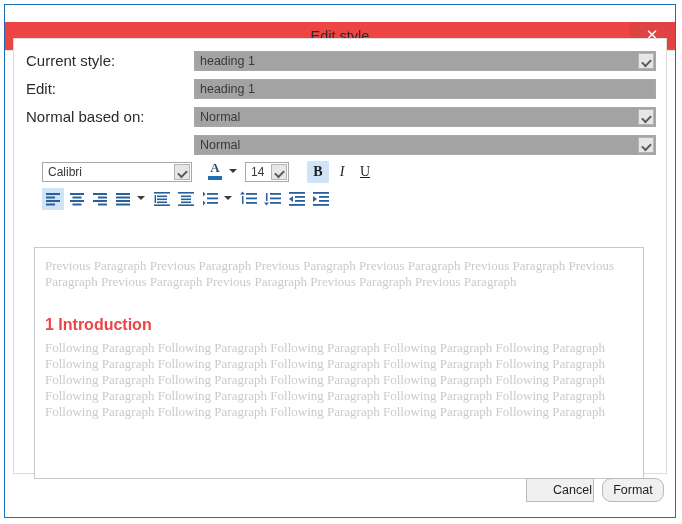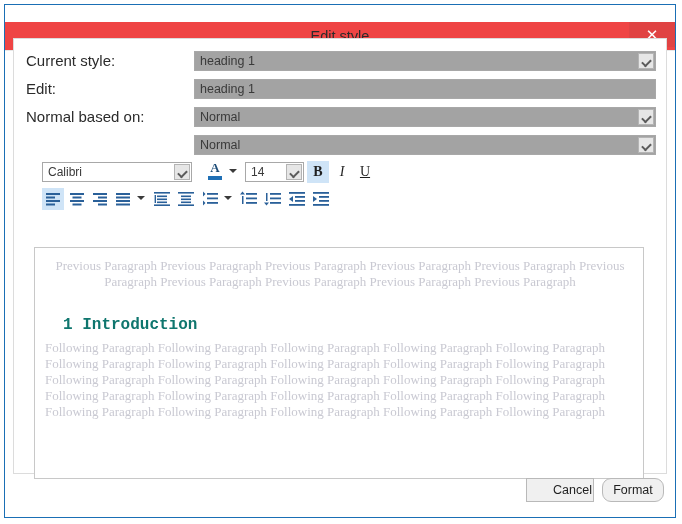--- a/index.html
+++ b/index.html
@@ -195,25 +195,25 @@
     position: absolute;
     left: 10px;
     width: 590px;
     font-family: "Liberation Serif", serif;
     font-size: 13px;
     line-height: 16px;
     color: #c9c9d2;
   }
   .prev-heading {
     position: absolute;
-    left: 28px;
-    font-family: Liberation Mono, monospace;
+    left: 10px;
+    font-family: Liberation Sans, sans-serif;
     font-size: 16px;
     font-weight: bold;
-    color: #0f766e;
+    color: #ef4444;
   }
 
   
   .footer-btn {
     position: absolute;
     top: 473px;
     height: 24px;
     box-sizing: border-box;
     background: #f0f0f0;
     border: 1px solid #b9b9b9;
@@ -273,21 +273,21 @@
         <div class="field-value">Calibri</div>
         <div class="combo-arrow"></div>
       </div>
 
       <div class="fontcolor" style="left:163px;">
         <div class="fc-a">A</div>
         <div class="fc-bar"></div>
       </div>
       <div class="drop-caret" style="left:187px;"></div>
 
-      <div class="tb-combo" style="left:203px; width:59px;">
+      <div class="tb-combo" style="left:203px; width:44px;">
         <div class="field-value">14</div>
         <div class="combo-arrow"></div>
       </div>
 
       <div class="tb-btn active" style="left:265px;">
         <div class="tb-glyph bold">B</div>
       </div>
       <div class="tb-btn" style="left:289px;">
         <div class="tb-glyph italic">I</div>
       </div>
@@ -424,21 +424,21 @@
               <rect x="9" y="8" width="10" height="1.8"></rect>
             <rect x="9" y="12" width="10" height="1.8"></rect>
               <rect x="3" y="16" width="16" height="1.8"></rect>
             <path d="M3 8 L7 11 L3 14 Z"></path>
           </g>
         </svg>
       </div>
     </div>
 
     <div class="preview">
-      <div class="prev-text" style="top:10px;text-align:center;">Previous Paragraph Previous Paragraph Previous Paragraph Previous Paragraph Previous Paragraph Previous Paragraph Previous Paragraph Previous Paragraph Previous Paragraph Previous Paragraph</div>
+      <div class="prev-text" style="top:10px;">Previous Paragraph Previous Paragraph Previous Paragraph Previous Paragraph Previous Paragraph Previous Paragraph Previous Paragraph Previous Paragraph Previous Paragraph Previous Paragraph</div>
       <div class="prev-heading" style="top:68px;">1 Introduction</div>
       <div class="prev-text" style="top:92px;">Following Paragraph Following Paragraph Following Paragraph Following Paragraph Following Paragraph Following Paragraph Following Paragraph Following Paragraph Following Paragraph Following Paragraph Following Paragraph Following Paragraph Following Paragraph Following Paragraph Following Paragraph Following Paragraph Following Paragraph Following Paragraph Following Paragraph Following Paragraph Following Paragraph Following Paragraph Following Paragraph Following Paragraph Following Paragraph</div>
     </div>
 
   </div>
 
   <div class="footer-btn" style="left:521px; width:68px;padding-left:25px;">Cancel</div>
   <div class="footer-btn" style="left:597px; width:62px;border-radius:9px;">Format</div>
 
 </div>

